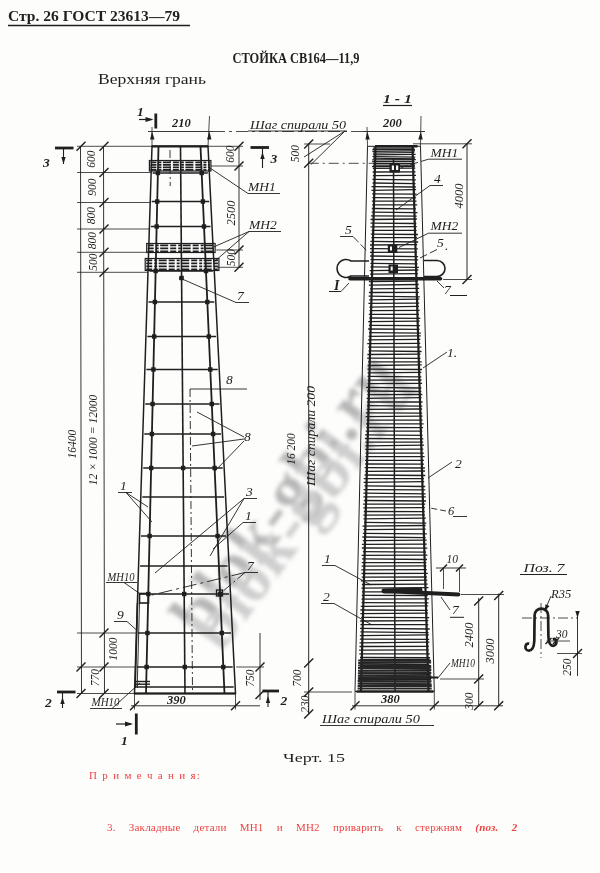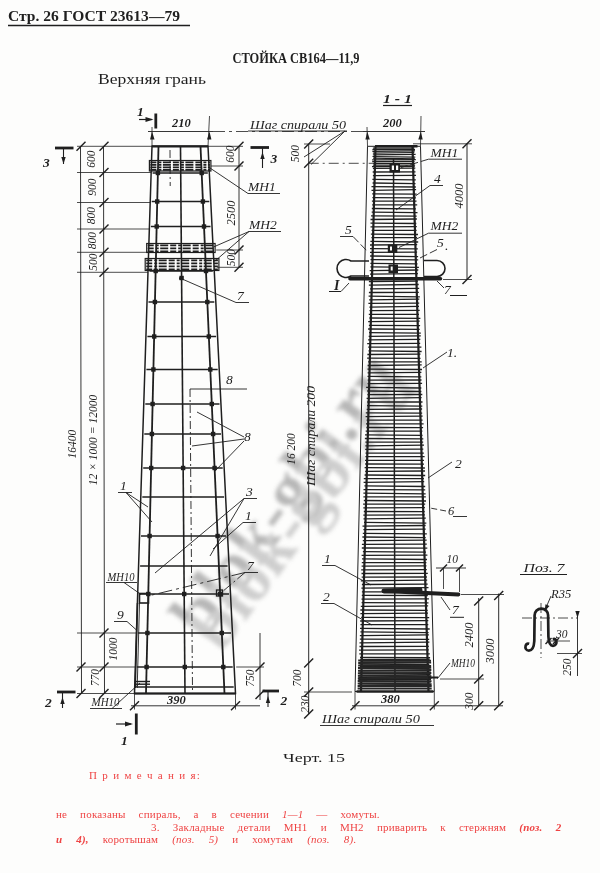--- a/index.html
+++ b/index.html
@@ -618,15 +618,13 @@
 <line x1="577.5" y1="614.0" x2="577.5" y2="676.0" stroke="#1f1f1f" stroke-width="0.9" stroke-linecap="butt"></line>
 <path d="M577.5 618.0 L579.7 611.0 L575.3 611.0 Z" fill="#1f1f1f"></path>
 <line x1="573.0" y1="658.0" x2="582.0" y2="649.0" stroke="#1f1f1f" stroke-width="1.4" stroke-linecap="butt"></line>
 <line x1="557.0" y1="653.5" x2="582.0" y2="653.5" stroke="#1f1f1f" stroke-width="0.8" stroke-linecap="butt"></line>
 <text x="0" y="0" transform="translate(571.0 667.0) rotate(-90)" font-size="11.5" font-style="italic" font-weight="normal" fill="#1f1f1f" text-anchor="middle">250</text>
 
 <text x="283.0" y="762.0" font-size="13.2" font-style="normal" font-weight="normal" fill="#1f1f1f" text-anchor="start" textLength="62" lengthAdjust="spacingAndGlyphs">Черт. 15</text>
 </svg>
 
 <div class="nt" style="left:89px;top:768.5px;letter-spacing:1.3px;">П р и м е ч а н и я:</div>
-<div class="nt" style="left:56px;top:807.5px;word-spacing:10.0px;">не показаны спираль, а в сечении <i>1—1</i> — хомуты.</div>
-<div class="nt" style="left:107px;top:820.5px;word-spacing:10.2px;margin-left:44px;">3. Закладные детали МН1 и МН2 приварить к стержням <b><i>(поз. 2</i></b></div>
-<div class="nt" style="left:56px;top:833px;word-spacing:11.0px;"><b><i>и 4),</i></b> коротышам <i>(поз. 5)</i> и хомутам <i>(поз. 8)</i>.</div>
+<div class="nt" style="left:107px;top:820.5px;word-spacing:10.2px;">3. Закладные детали МН1 и МН2 приварить к стержням <b><i>(поз. 2</i></b></div>
 </div>
 </body></html>

